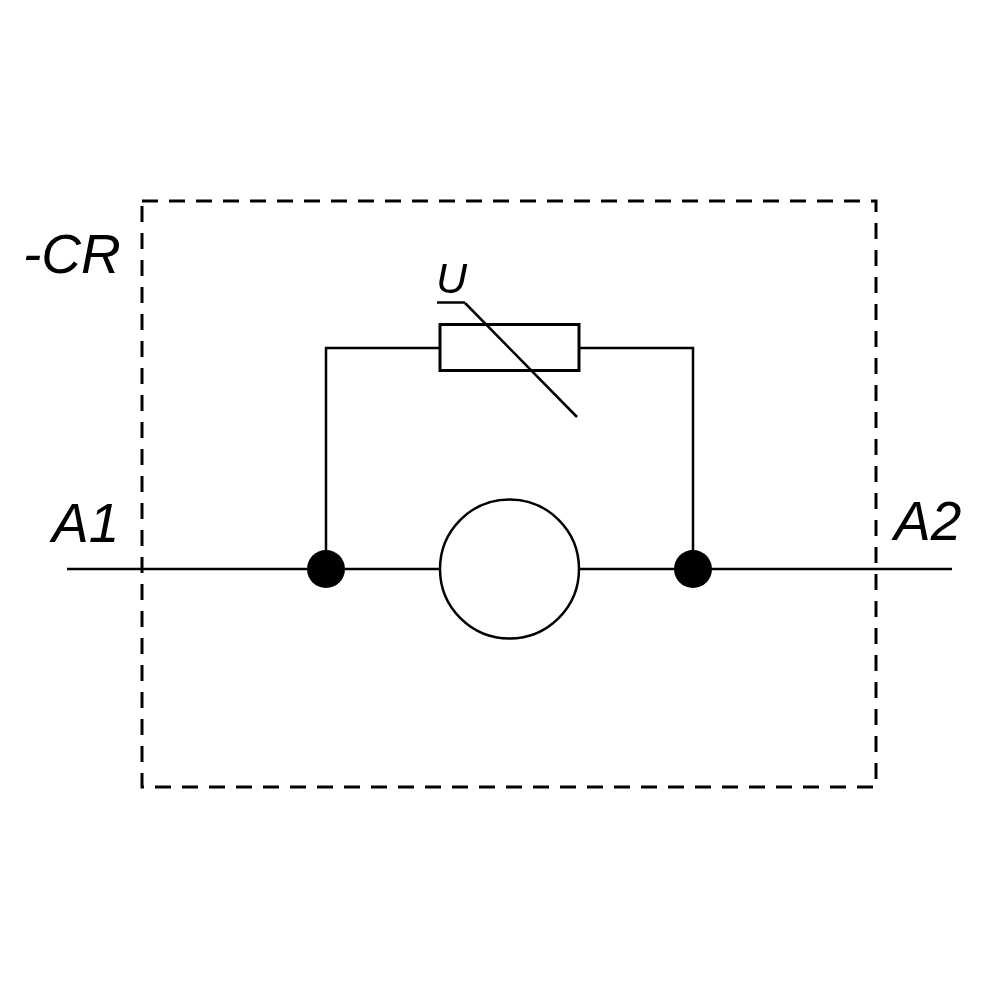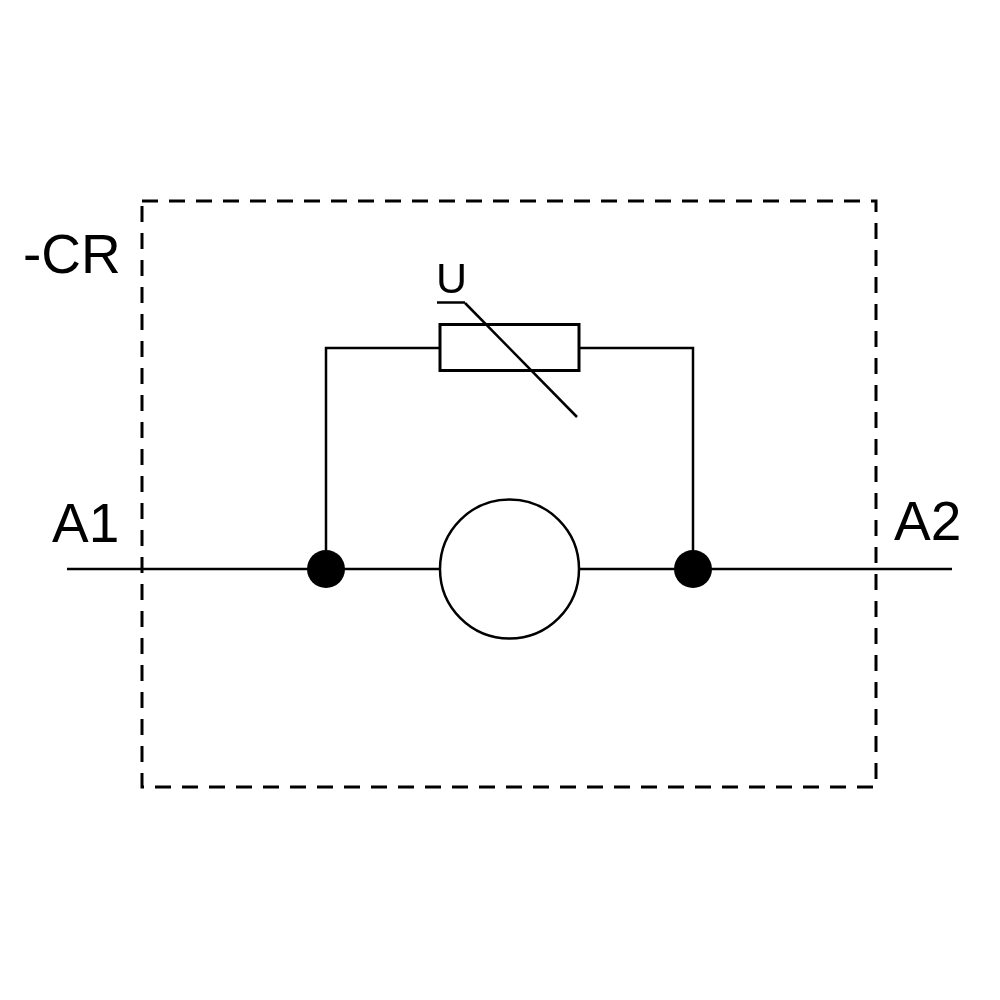--- a/index.html
+++ b/index.html
@@ -6,20 +6,21 @@
     margin: 0;
     padding: 0;
     background: var(--background, #ffffff);
   }
   .stage {
     position: relative;
     width: 1000px;
     height: 932px;
     background: var(--background, #ffffff);
     font-family: "Liberation Sans", sans-serif;
+    font-style: italic;
   }
   svg.schematic {
     display: block;
     width: 1000px;
     height: 1000px;
   }
   .wire {
     stroke: var(--line, #000000);
     stroke-width: 2.5;
     fill: none;

